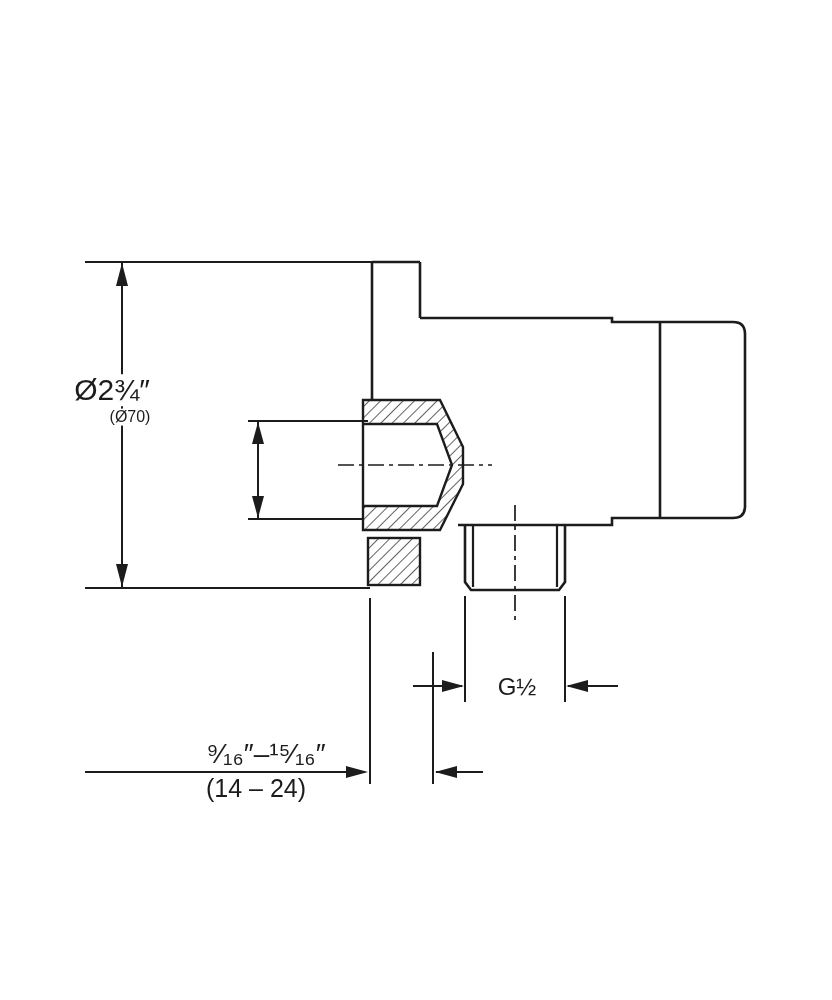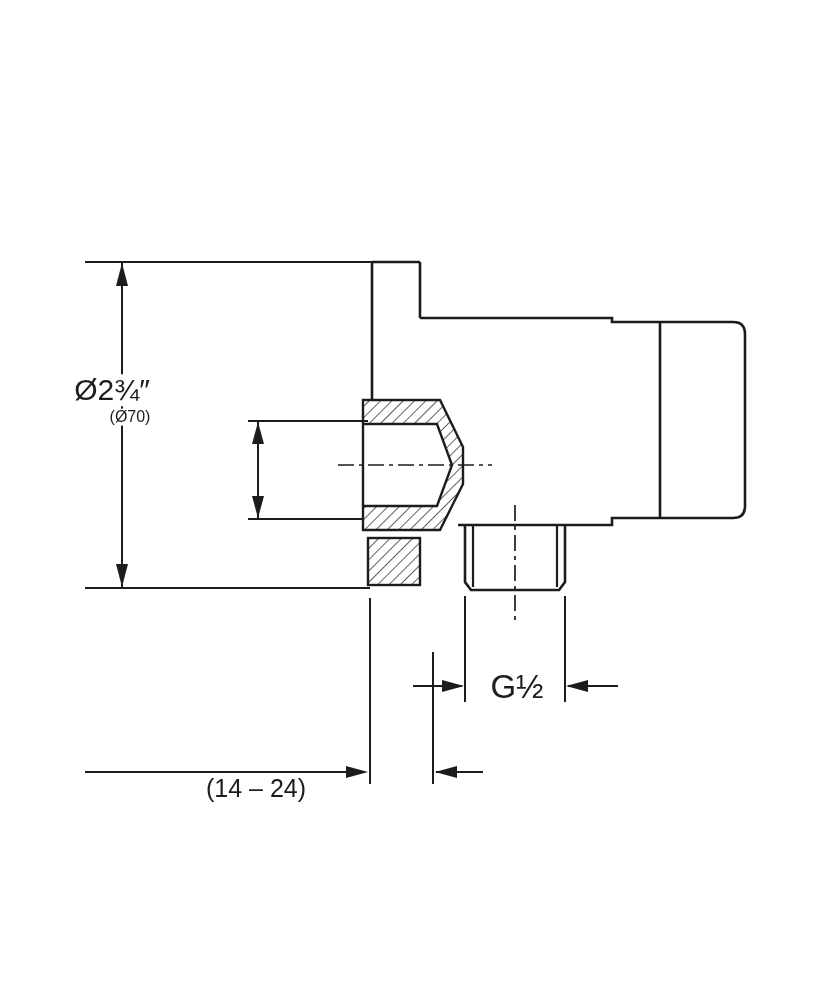--- a/index.html
+++ b/index.html
@@ -103,18 +103,19 @@
       <polygon class="arrow" points="368,772 346,766 346,778"></polygon>
       <polygon class="arrow" points="435,772 457,766 457,778"></polygon>
     </g>
   </svg>
 
   <div class="lbl" style="left:112px; top:390px; font-size:30px;">Ø2¾″</div>
 
   <div class="lbl" style="left:117px; top:417px; font-size:16px;margin-left:13px;">(Ø70)</div>
 
 
-  <div class="lbl" style="left:517px; top:687px; font-size:33px;">G½</div>
+  <div class="lbl" style="left:517px; top:687px; font-size:24px;">G½</div>
 
+  <div class="lbl nobg" style="left:266px; top:754px; font-size:28px;">⁹⁄₁₆″–¹⁵⁄₁₆″</div>
 
   <div class="lbl nobg" style="left:256px; top:788px; font-size:25px;">(14 – 24)</div>
 
 </div>
 
 </body></html>

